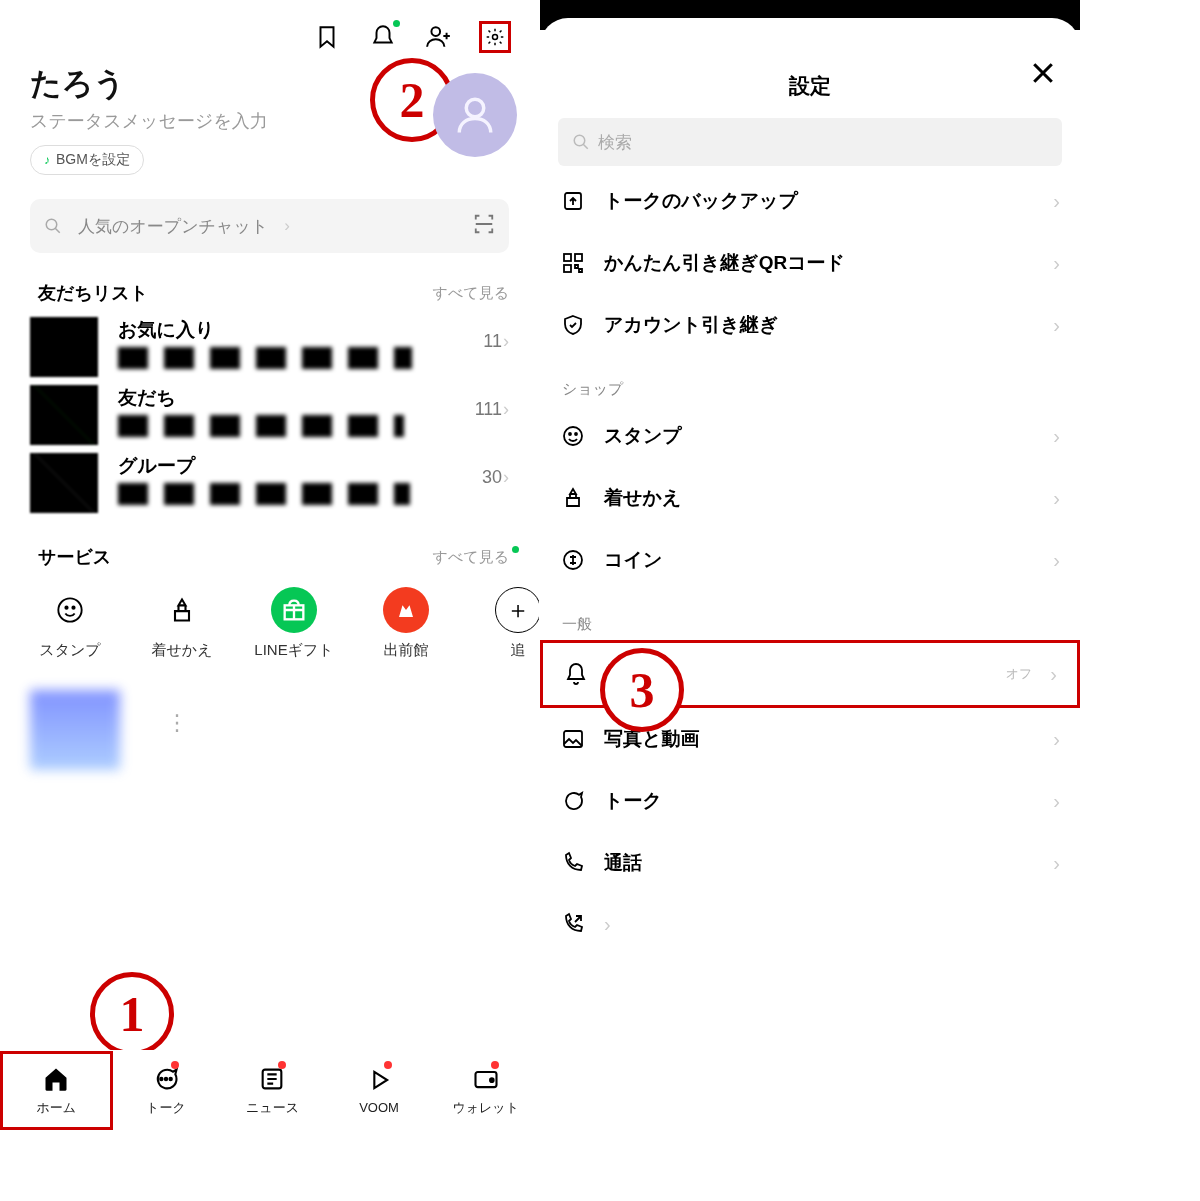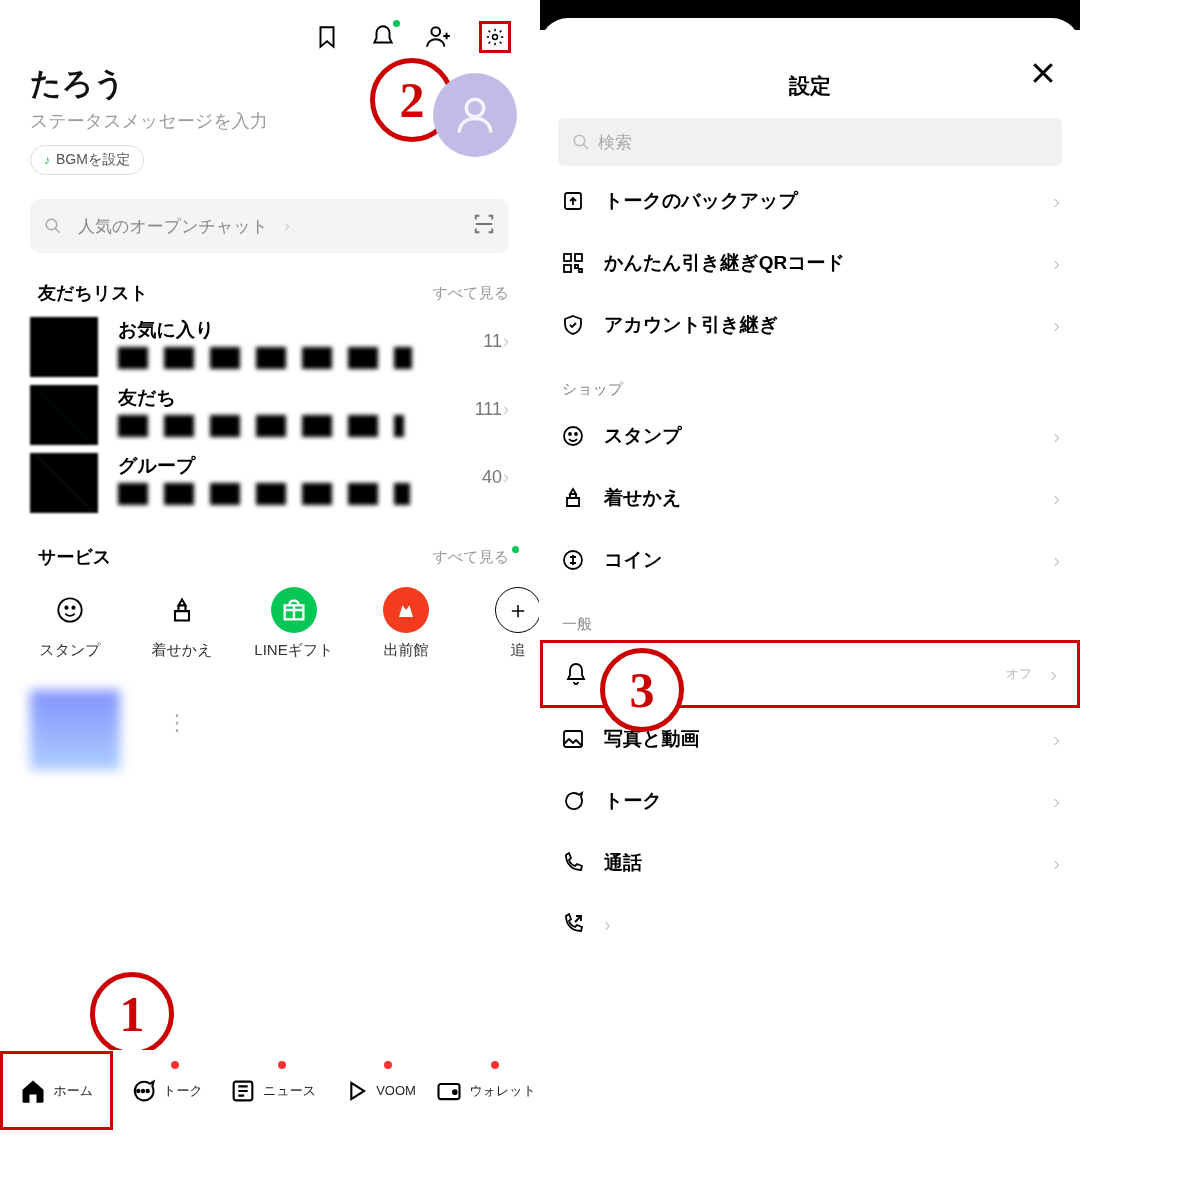--- a/index.html
+++ b/index.html
@@ -56,21 +56,21 @@
   .blurcard .thumb { width:90px; height:80px; background:linear-gradient(#1b3bff,#6aa5ff); }
   .blurcard .txt { flex:1; }
   .blurcard .ln1 { height:20px; background:linear-gradient(90deg,#f33,#000,#f33); width:65%; border-radius:4px;}
   .blurcard .ln2 { height:14px; background:#888; width:22%; margin-top:10px; border-radius:3px;}
   .dots3 { color:#aaa; font-size:22px; padding:50px 30px 0 0; text-align:right; letter-spacing:2px;}
 
   .reco { display:flex; justify-content:space-between; padding:44px 30px 0 30px; font-size:18px; font-weight:700;}
   .reco .more{ color:#999; font-weight:400; font-size:15px;}
 
   .tabbar { position:absolute; bottom:0; left:0; right:0; height:80px; display:flex; background:#fff; border-top:.5px solid #fff;}
-  .tab { flex:1; display:flex; flex-direction:row; align-items:center; justify-content:center; gap:6px; font-size:13px; color:#222; position:relative;}
+  .tab { flex:1; display:flex; flex-direction:column; align-items:center; justify-content:center; gap:6px; font-size:13px; color:#222; position:relative;}
   .tab svg { width:28px; height:28px; }
   .tab .d { width:8px; height:8px; background:#f33; border-radius:50%; position:absolute; top:10px; left:55%;}
   .tab.home { border:3px solid #c00; }
 
   
   .ann { position:absolute; width:84px; height:84px; border:5px solid #c00; border-radius:50%; background:#fff; display:flex; align-items:center; justify-content:center; }
   .ann span { color:#c00; font-weight:900; font-size:50px; font-family:Georgia,serif;}
 
   
   .rhead { display:flex; align-items:center; justify-content:center; padding:50px 20px 14px 20px; position:relative;}
@@ -182,21 +182,21 @@
         <span class="chev">›</span>
       </div>
   </div>
   <div class="frow">
     <div class="fthumb c"></div>
     <div class="fbody">
         <div class="fname">グループ</div>
         <div class="redbar"></div>
       </div>
     <div class="fcnt">
-        <span>40</span>
+        <span>30</span>
         <span class="chev">›</span>
       </div>
   </div>
 
   <div class="section-hdr">
     <div class="t">サービス</div>
     <div class="see"><span>すべて見る</span><span class="dot" style="position:absolute;top:-2px;right:-10px"></span></div>
   </div>
   <div class="services">
     <div class="svc">

